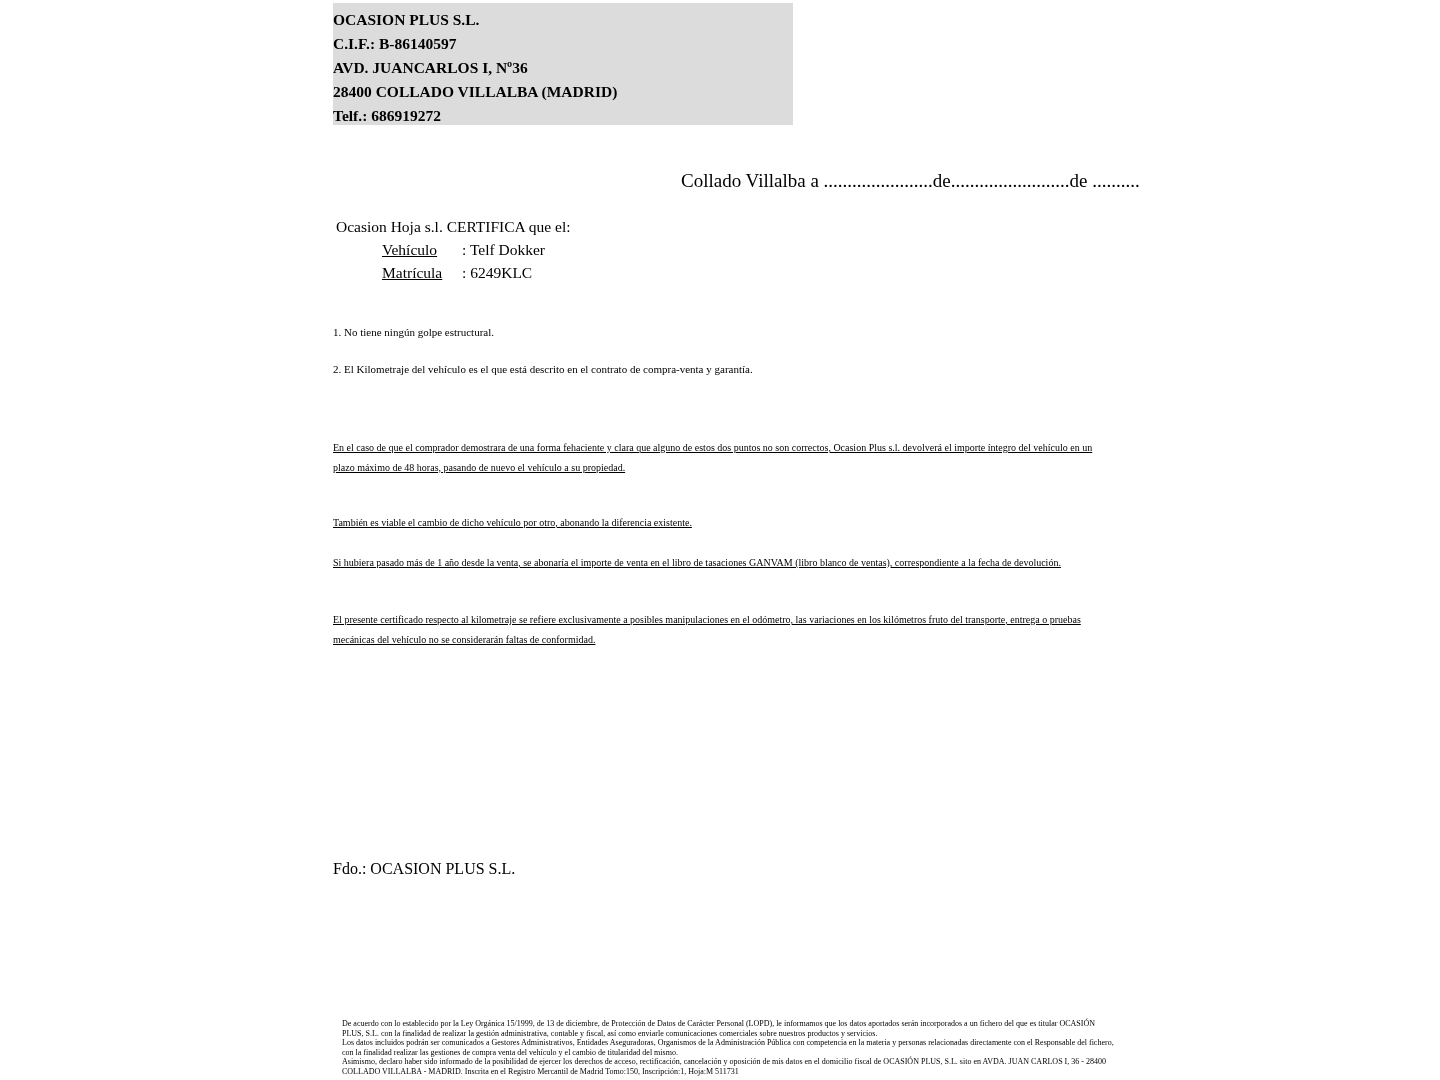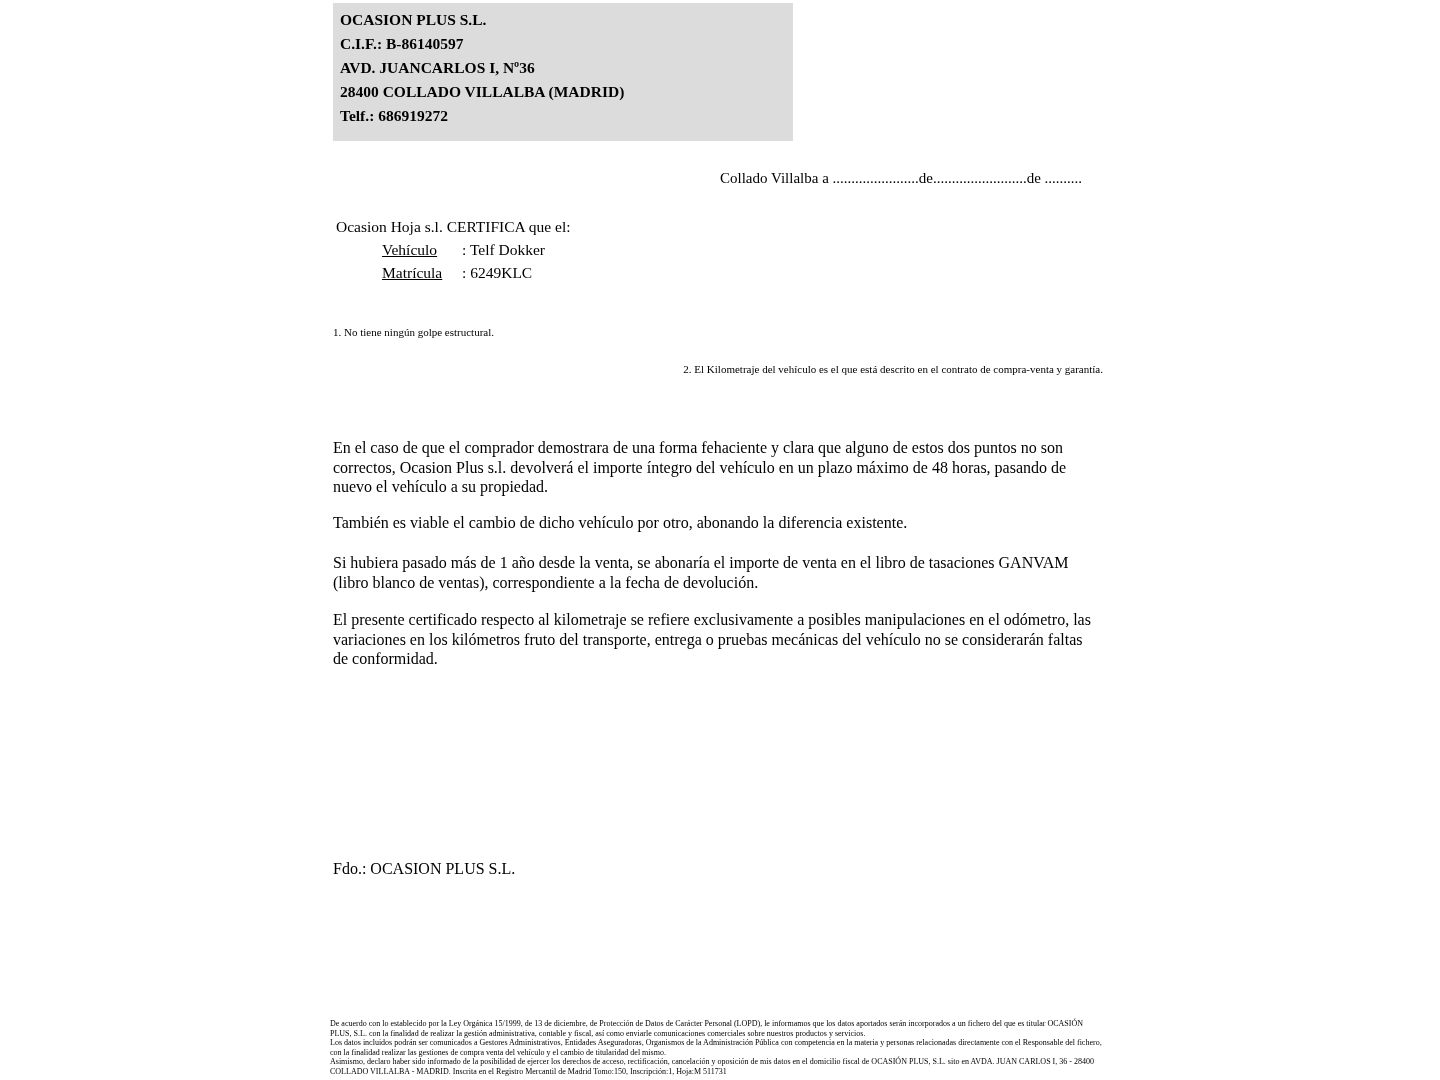--- a/index.html
+++ b/index.html
@@ -14,34 +14,33 @@
   .doc {
     position: absolute;
     inset: 0;
     background: #ffffff;
   }
   .header-box {
     position: absolute;
     left: 333px;
     top: 3px;
     width: 460px;
-    height: 138px;
+    height: 122px;
     background: #dcdcdc;
-    padding: 5px 0 0 7px;
+    padding: 5px 0 0 0;
     font-weight: bold;
     font-size: 15.5px;
     line-height: 24px;
   }
   .date-line {
     position: absolute;
     left: 681px;
     top: 170px;
-    font-size: 15px;
+    font-size: 19px;
     white-space: nowrap;
-    margin-left: 39px;
   }
   .certifica {
     position: absolute;
     left: 336px;
     top: 215px;
     font-size: 15.5px;
     line-height: 23px;
   }
   .field-row .label {
     display: inline-block;
@@ -50,41 +49,42 @@
     margin-left: 46px;
   }
   .point {
     position: absolute;
     left: 333px;
     width: 770px;
     font-size: 11px;
     line-height: 19.5px;
   }
   .p1 { top: 323px; }
-  .p2 { top: 360px; text-align: right; }
+  .p2 { top: 360px; }
   .para {
     position: absolute;
     left: 333px;
     width: 762px;
-    font-size: 16px;
+    font-size: 10px;
     line-height: 19.5px;
+    text-decoration: underline;
   }
   .para1 { top: 438px; }
   .para2 { top: 513px; }
   .para3 { top: 553px; }
   .para4 { top: 610px; }
   .signature {
     position: absolute;
     left: 333px;
     top: 860px;
     font-size: 16px;
   }
   .footer {
     position: absolute;
-    left: 330px;
+    left: 342px;
     top: 1019px;
     width: 772px;
     font-size: 8px;
     line-height: 9.6px;
   }
 </style>
 </head>
 <body>
 
 <div class="doc">

